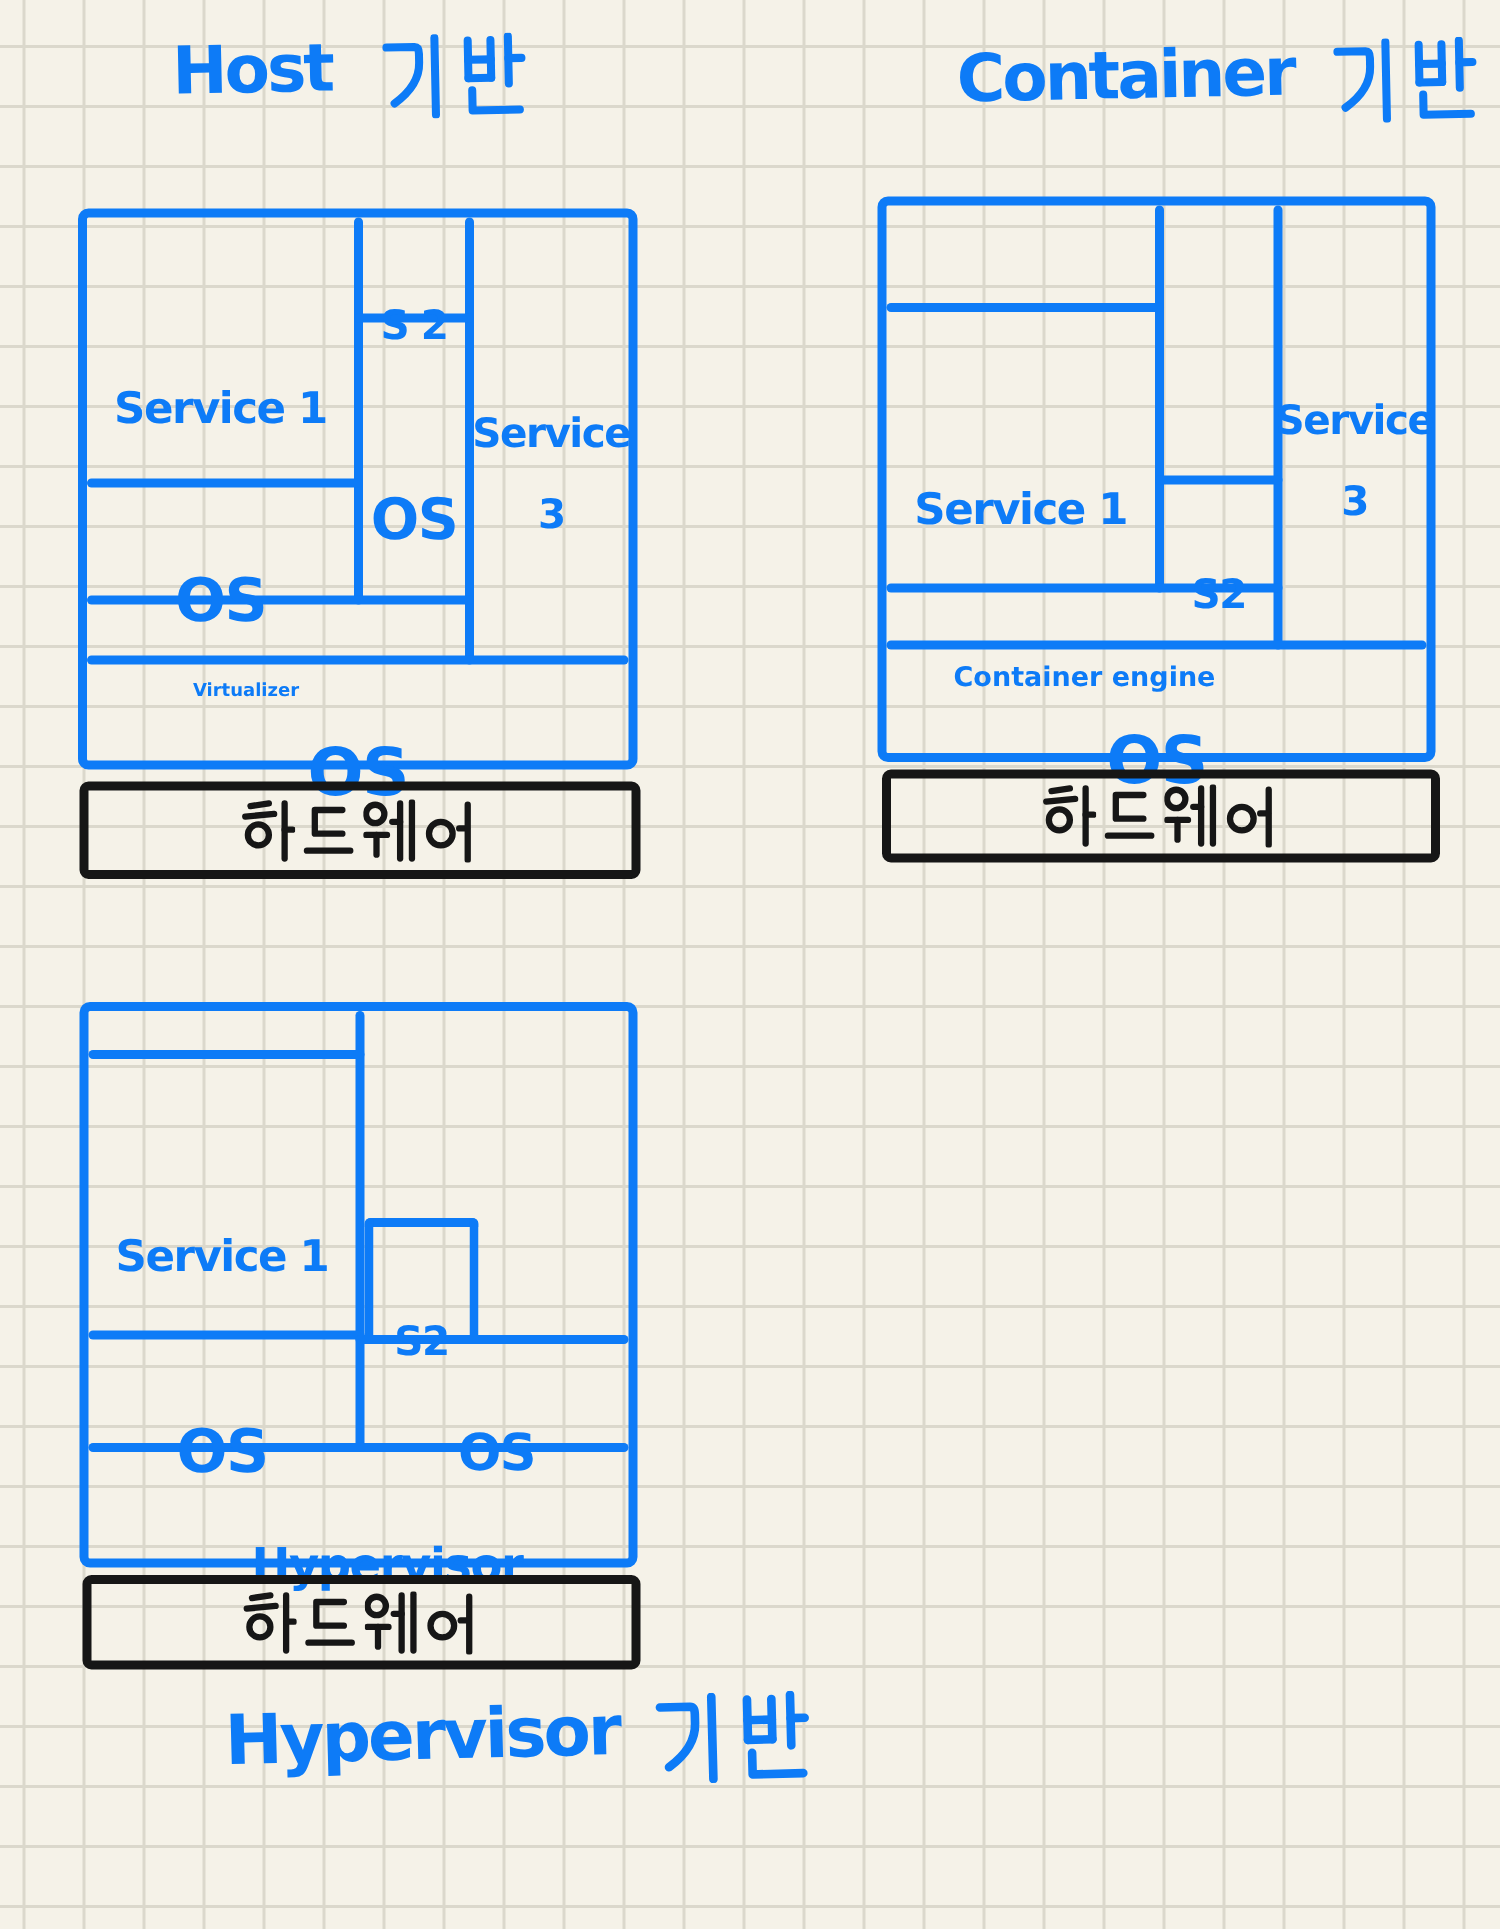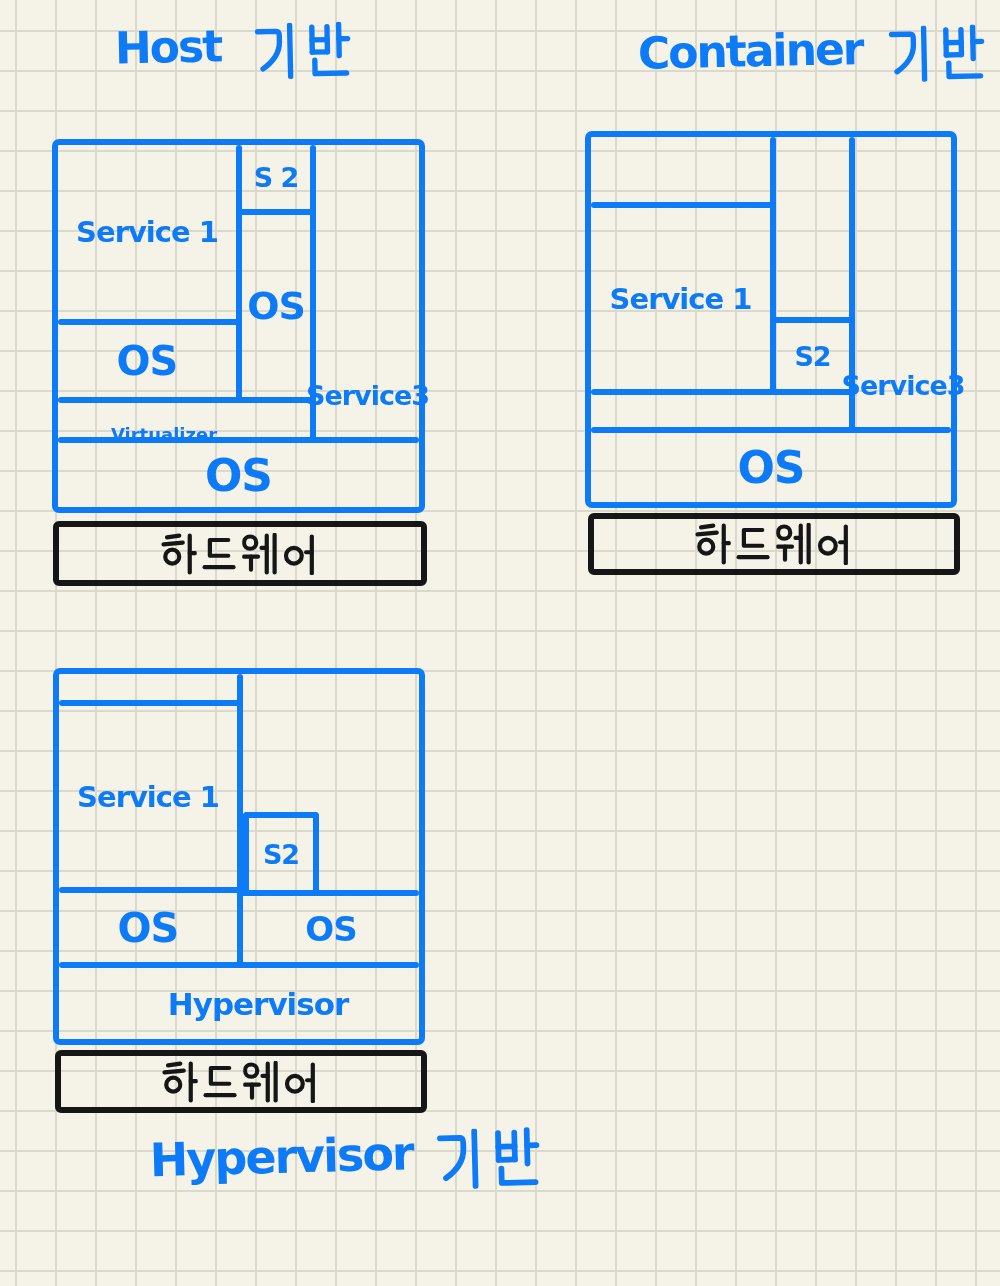--- a/index.html
+++ b/index.html
@@ -28,24 +28,25 @@
   .line{position:absolute;background:var(--ink-blue);border-radius:3px;}
   .hline{height:6px;} .vline{width:6px;}
   .s2box{
     position:absolute;border:6px solid var(--ink-blue);border-bottom:none;
     border-radius:4px 4px 0 0;box-sizing:border-box;
   }
   .lbl{
     position:absolute;display:flex;align-items:center;justify-content:center;
     color:var(--ink-blue);font-weight:bold;text-align:center;letter-spacing:-1px;
     white-space:nowrap;
+    margin-top:40px;
   }
   .lbl.os{}
   .lbl.small{font-weight:600;letter-spacing:0;}
-  .stack{flex-direction:row;line-height:2.0;transform:translateY(-14px);align-items:flex-end;}
+  .stack{flex-direction:column;line-height:2.0;transform:translateY(-14px);}
   .hw{
     position:absolute;border:6px solid var(--ink-black);border-radius:6px;
     box-sizing:border-box;display:flex;align-items:center;justify-content:center;
     color:var(--ink-black);
   }
   svg.ko{
     fill:none;stroke:currentColor;stroke-linecap:round;stroke-linejoin:round;
     overflow:visible;display:block;
   }
   .ko-title{height:56px;margin-top:4px;color:var(--ink-blue);}
@@ -121,21 +122,21 @@
     <div class="line hline" style="left:0;top:292px;width:361px;"></div>
 
     <div class="lbl" style="left:0;top:0;width:178px;height:174px;font-size:29px;">Service 1</div>
     <div class="lbl" style="left:184px;top:0;width:68px;height:64px;font-size:27px;">S 2</div>
     <div class="lbl os" style="left:184px;top:70px;width:68px;height:182px;font-size:38px;">OS</div>
     <div class="lbl stack" style="left:258px;top:0;width:103px;height:292px;font-size:27px;">
       <span>Service</span>
       <span>3</span>
     </div>
     <div class="lbl os" style="left:0;top:180px;width:178px;height:72px;font-size:40px;">OS</div>
-    <div class="lbl small" style="left:0;top:272px;width:212px;height:34px;font-size:18px;">Virtualizer</div>
+    <div class="lbl small" style="left:0;top:258px;width:212px;height:34px;font-size:12px;">Virtualizer</div>
     <div class="lbl os" style="left:0;top:298px;width:361px;height:64px;font-size:44px;">OS</div>
   </div>
 
   <div class="hw" style="left:53px;top:521px;width:374px;height:65px;">
     <svg class="ko ko-hw" viewBox="0 0 184 48" stroke-width="4.8" role="img" aria-label="하드웨어">
       <use href="#g-ha" x="0" y="0" width="42" height="48"></use>
       <use href="#g-deu" x="47" y="0" width="42" height="48"></use>
       <use href="#g-we" x="94" y="0" width="42" height="48"></use>
       <use href="#g-eo" x="141" y="0" width="42" height="48"></use>
     </svg>
@@ -156,20 +157,21 @@
     <div class="line hline" style="left:179px;top:180px;width:85px;"></div>
     <div class="line hline" style="left:0;top:252px;width:264px;"></div>
     <div class="line hline" style="left:0;top:290px;width:360px;"></div>
 
     <div class="lbl" style="left:0;top:71px;width:179px;height:181px;font-size:29px;">Service 1</div>
     <div class="lbl" style="left:185px;top:186px;width:73px;height:66px;font-size:27px;">S2</div>
     <div class="lbl stack" style="left:264px;top:0;width:96px;height:290px;font-size:27px;">
       <span>Service</span>
       <span>3</span>
     </div>
+    <div class="lbl small" style="left:0;top:258px;width:264px;height:32px;font-size:18px;">Container engine</div>
     <div class="lbl os" style="left:0;top:296px;width:360px;height:69px;font-size:44px;">OS</div>
   </div>
 
   <div class="hw" style="left:588px;top:513px;width:372px;height:62px;">
     <svg class="ko ko-hw" viewBox="0 0 184 48" stroke-width="4.8" role="img" aria-label="하드웨어">
       <use href="#g-ha" x="0" y="0" width="42" height="48"></use>
       <use href="#g-deu" x="47" y="0" width="42" height="48"></use>
       <use href="#g-we" x="94" y="0" width="42" height="48"></use>
       <use href="#g-eo" x="141" y="0" width="42" height="48"></use>
     </svg>

